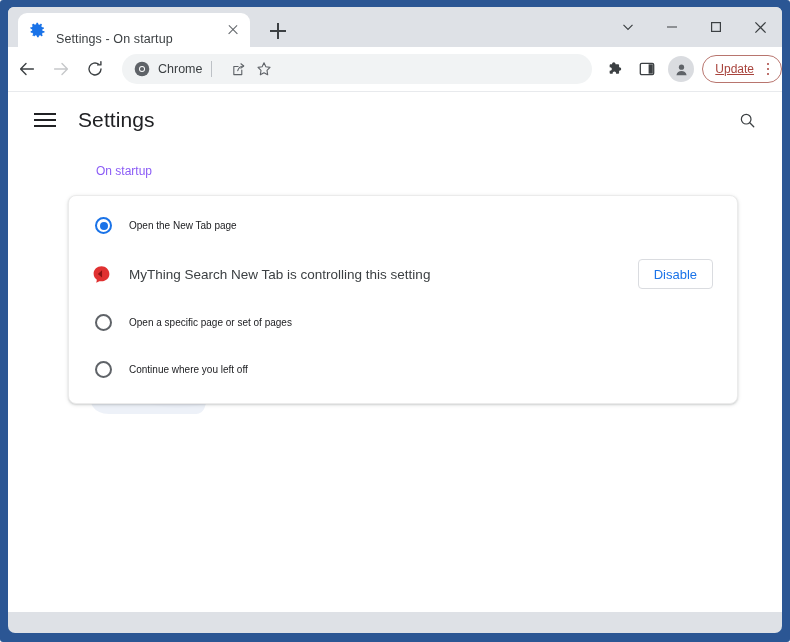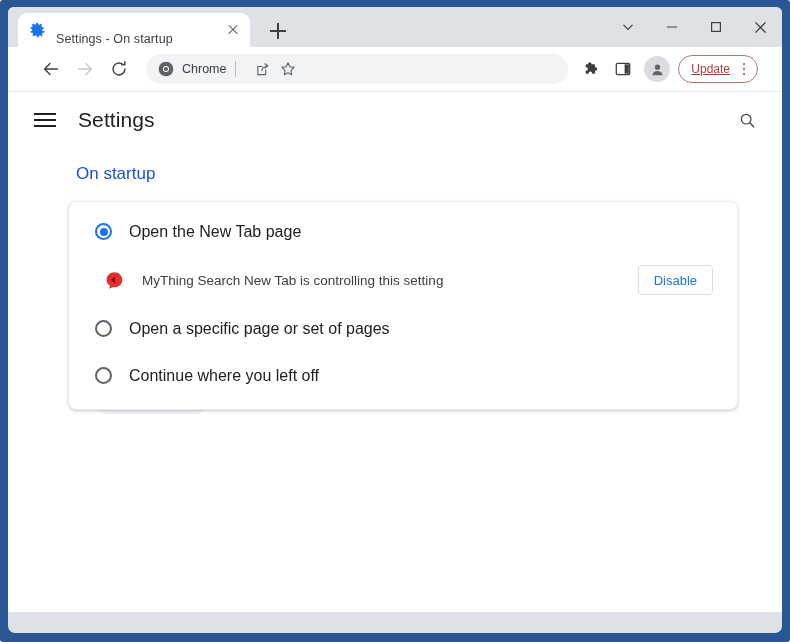--- a/index.html
+++ b/index.html
@@ -122,21 +122,21 @@
   }
   .wc svg { display: block; }
 
   
   .toolbar {
     position: relative;
     height: 45px;
     background: #ffffff;
     display: flex;
     align-items: center;
-    padding: 0 24px;
+    padding: 0 0;
     box-sizing: border-box;
     border-bottom: 1px solid #e8eaed;
   }
   .nav-btn {
     width: 30px;
     height: 30px;
     display: flex;
     align-items: center;
     justify-content: center;
     border-radius: 50%;
@@ -370,23 +370,23 @@
     width: 30px; height: 30px;
     display: flex; align-items: center; justify-content: center;
     border-radius: 50%;
     cursor: pointer;
   }
 
   
   .section-label {
     position: relative;
     z-index: 2;
-    font-size: 17px;
-    color: #1d4ed8;
-    margin: 16px 0 0 68px;
+    font-size: 12px;
+    color: #8b5cf6;
+    margin: 16px 0 0 88px;
   }
 
   .card {
     position: relative;
     z-index: 2;
     margin: 17px 0 0 60px;
     width: 670px;
     background: #ffffff;
     border: 1px solid #ebebeb;
     border-radius: 8px;
@@ -417,29 +417,29 @@
   .radio.checked::after {
     content: "";
     position: absolute;
     left: 50%; top: 50%;
     width: 8px; height: 8px;
     border-radius: 50%;
     background: #1a73e8;
     transform: translate(-50%, -50%);
   }
   .radio-label {
-    font-size: 16px;
+    font-size: 10px;
     color: #202124;
   }
 
   .ext-row {
     display: flex;
     align-items: center;
     height: 50px;
-    padding: 0 24px 0 36px;
+    padding: 0 24px 0 23px;
   }
   .ext-icon {
     width: 19px; height: 19px;
     flex: 0 0 19px;
     margin-right: 18px;
   }
   .ext-text {
     font-size: 13.5px;
     color: #3c4043;
     flex: 1 1 auto;

